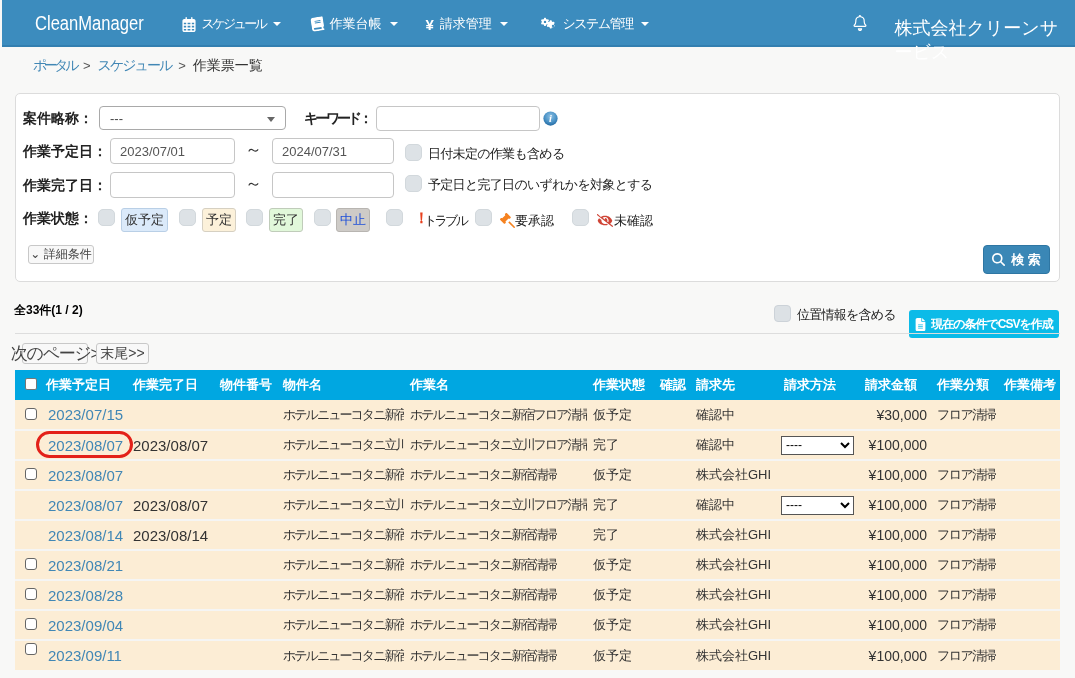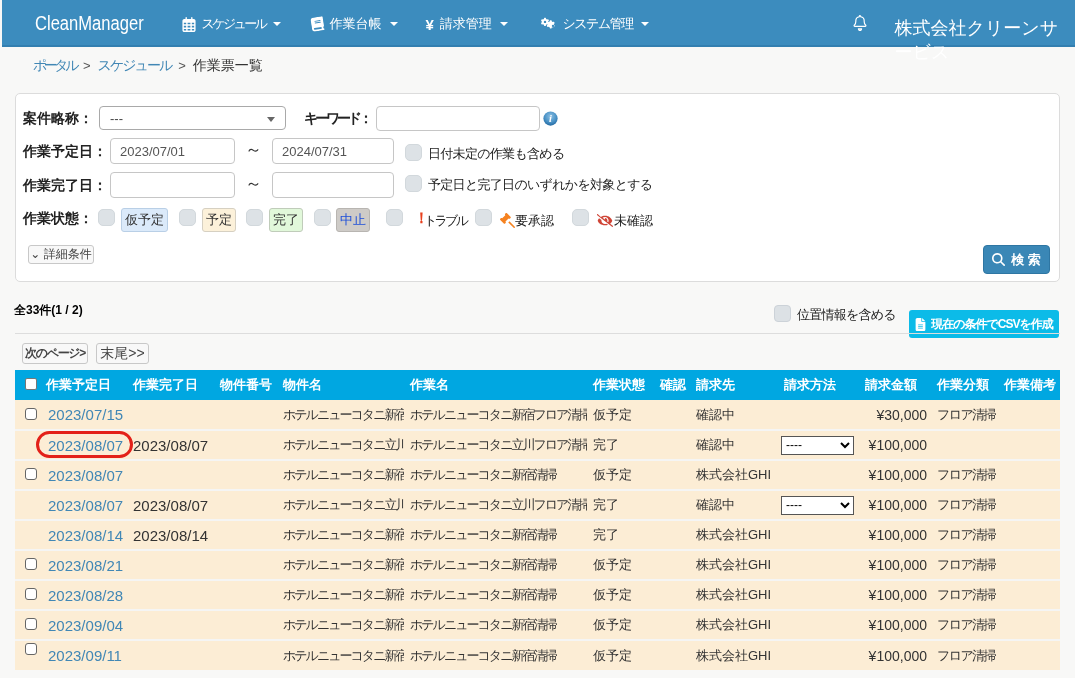--- a/index.html
+++ b/index.html
@@ -34,21 +34,21 @@
 .b4 { background:#cecbc7; border:1px solid #b8b5b1; color:#1d4ed8; }
 .graybtn { background:#f8f8f8; border:1px solid #c8c8c8; border-radius:3px; color:#444; font-size:12px; display:inline-flex; align-items:center; justify-content:center; white-space:nowrap; }
 #searchbtn { position:absolute; left:967px; top:151px; width:67px; height:29px; background:#3a87b6; border:1px solid #2e76a3; border-radius:4px; color:#fff; font-size:13px; display:flex; align-items:center; justify-content:center; font-weight:bold; }
 
 
 #count { position:absolute; left:14px; top:302px; font-size:12px; font-weight:bold; color:#000000; }
 #geo-ck { position:absolute; left:774px; top:305px; width:17px; height:17px; background:#dce1e5; border:1px solid #ccd2d8; border-radius:4px; }
 #geo-lbl { position:absolute; left:797px; top:306px; font-size:13px; color:#222; letter-spacing:-0.75px; }
 #csvbtn { position:absolute; left:909px; top:302px; width:150px; height:28px; background:#0cbbe8; border-radius:3px; color:#fff; font-size:12px; font-weight:bold; display:flex; align-items:center; justify-content:center; white-space:nowrap; letter-spacing:-1px;margin-top:8px; }
 #hr { position:absolute; left:15px; top:333px; width:1045px; height:1px; background:#ddd; }
-#pgbtn1 { position:absolute; left:22px; top:343px; width:66px; height:21px; font-size:12px;font-weight:bold; }
+#pgbtn1 { position:absolute; left:22px; top:343px; width:66px; height:21px; font-size:17px; }
 #pgbtn2 { position:absolute; left:96px; top:343px; width:53px; height:21px; font-size:14px; }
 
 
 #tbl { position:absolute; left:15px; top:370px; width:1045px; border-collapse:collapse; table-layout:fixed; font-size:13px; }
 #tbl th { background:#00a7e1; color:#fff; font-weight:bold; font-size:13px; text-align:left; height:30px; padding:0 0 0 6px; overflow:hidden; white-space:nowrap; }
 #tbl td { background:#fcedd5; height:30px; padding:0 0 0 6px; border-top:2px solid #f5f5f4; overflow:hidden; white-space:nowrap; color:#333; }
 #tbl tr.first td { border-top:none; height:30px; }
 #tbl a { color:#4187b5; text-decoration:none; font-size:15px; }
 #tbl .money { text-align:right; padding-right:4px; font-size:14px; }
 .kn { letter-spacing:-2px; }

